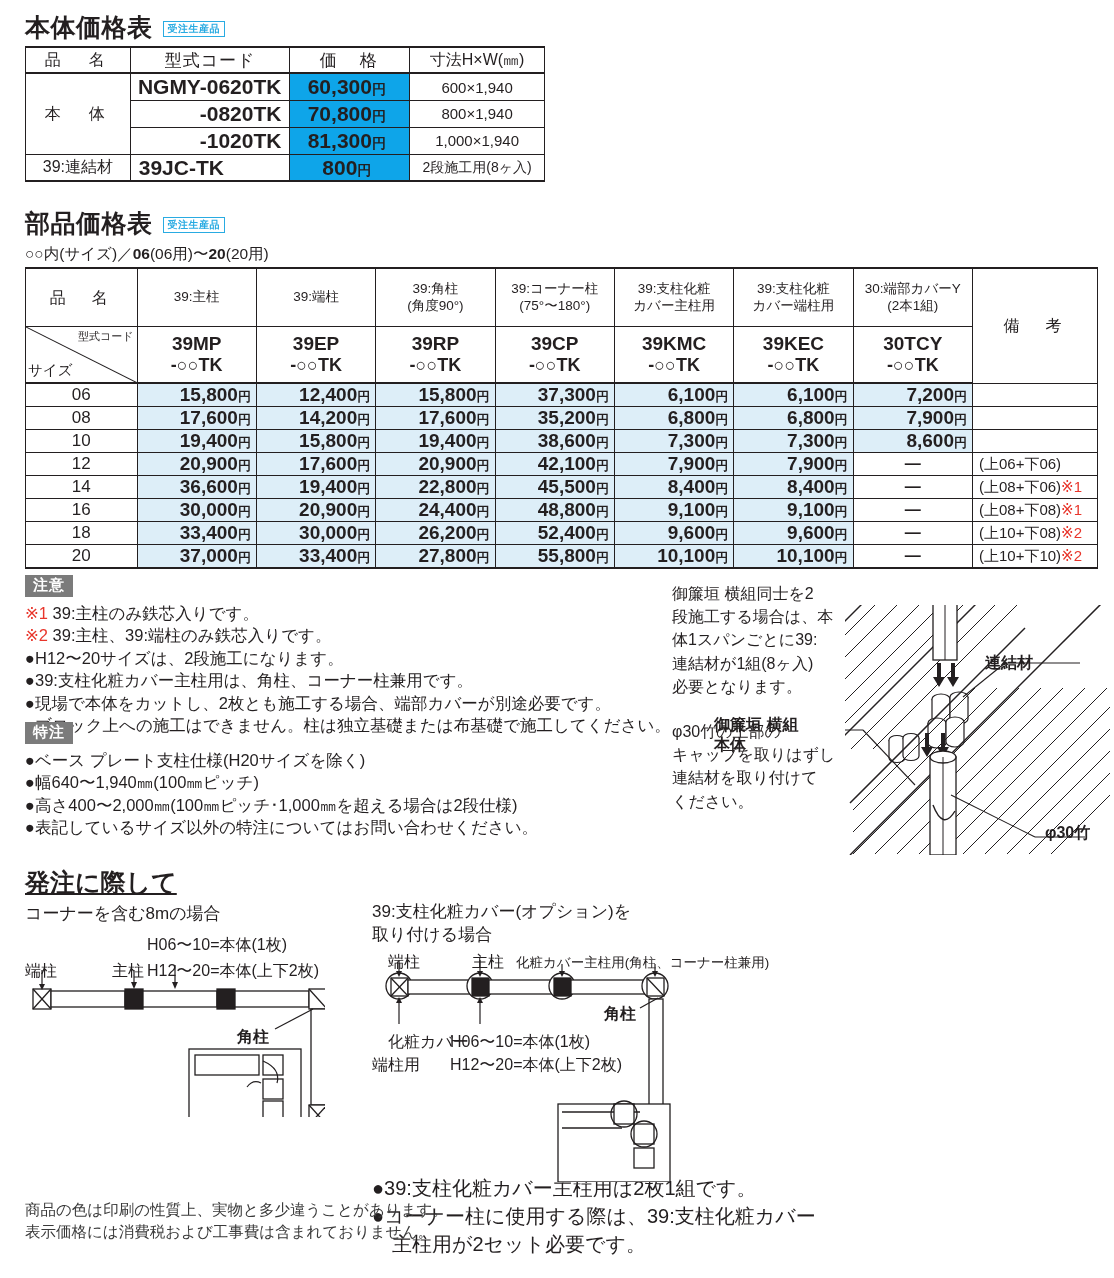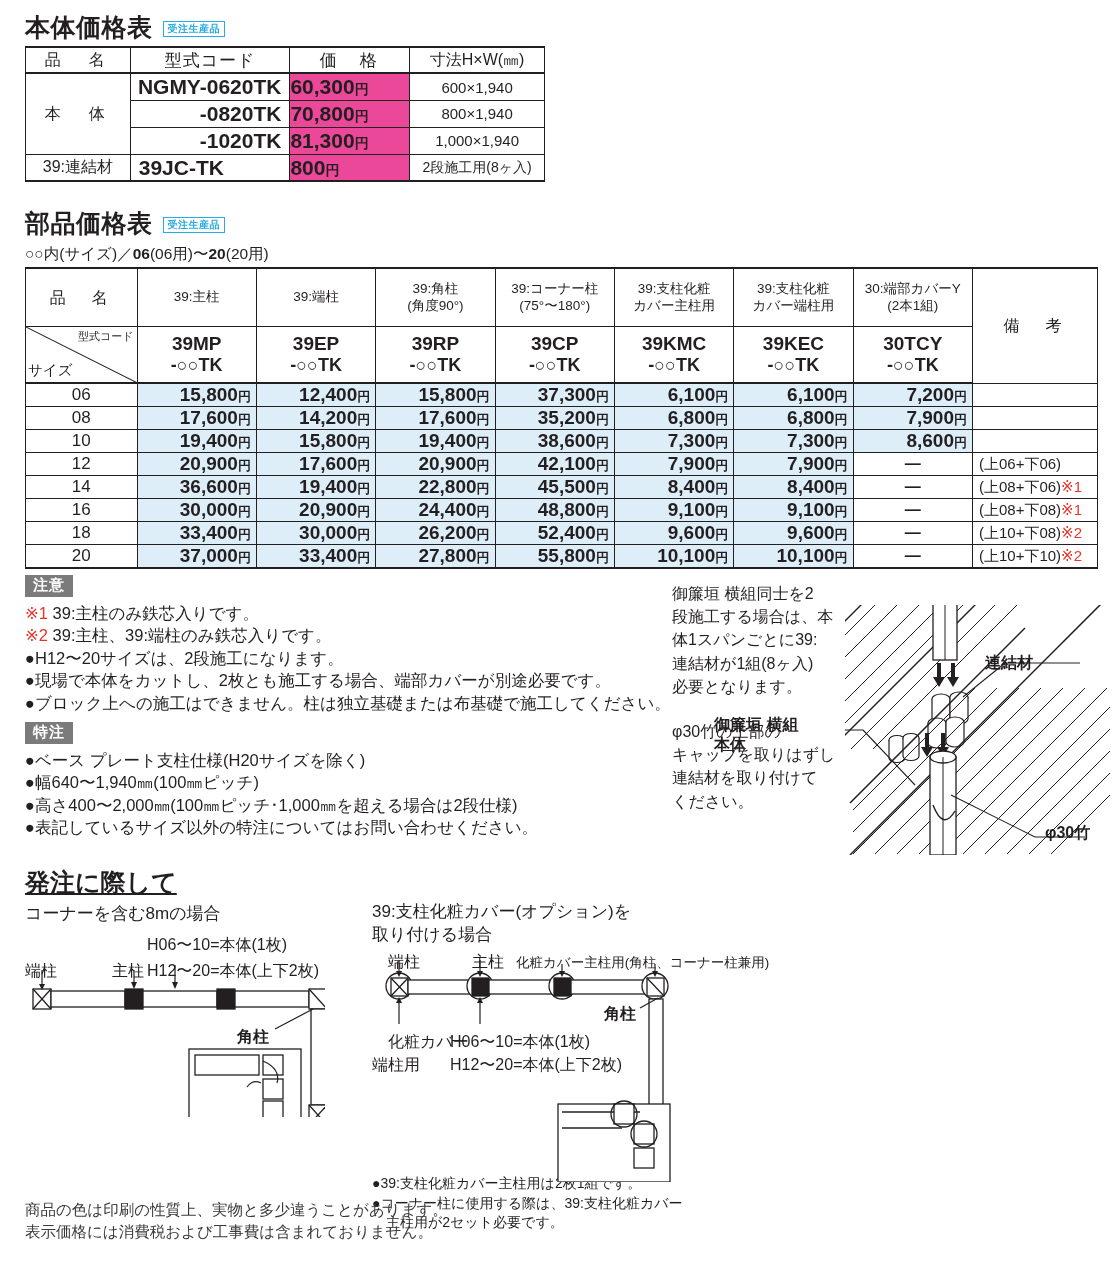--- a/index.html
+++ b/index.html
@@ -33,21 +33,21 @@
   .tbl { border:none; }
 
   
   #body-price { margin-top:6px; width:520px; }
   #body-price td { height:27px; font-size:17px; text-align:center; }
   #body-price .hdr { font-size:17px; letter-spacing:4px; height:26px; }
   #body-price .name-col { width:105px; font-size:16px; letter-spacing:6px; }
   #body-price .name-col.small { letter-spacing:0px; font-size:16px; }
   #body-price .code-col { width:160px; text-align:right; padding-right:8px;
      font-weight:bold; font-size:21px; letter-spacing:0px; }
-  #body-price .price-col { width:120px; background:#ec4899; text-align:left;
+  #body-price .price-col { width:120px; background:#0ea5e9; text-align:center;
      padding-right:6px; font-weight:bold; font-size:21px; }
   #body-price .dim-col { width:135px; font-size:15px; }
   #body-price .yen { font-size:14px; font-weight:bold; }
   #body-price .topline td { border-top:2.4px solid #231f20; }
   #body-price .botline td { border-bottom:2.4px solid #231f20; }
   #body-price .hdrline td { border-bottom:2.4px solid #231f20; }
 
   
   .subnote { font-size:15.5px; margin-top:8px; margin-bottom:2px; letter-spacing:0px;}
   .subnote b { font-weight:bold; }
@@ -90,21 +90,21 @@
   
   .ill-text { font-size:16px; line-height:1.45; }
 
   
   .order-title { font-size:25px; font-weight:bold;text-decoration:underline; }
   .order-sub { font-size:17px; }
   .dg-label { font-size:16px; white-space:nowrap; }
   .dg-label.sm { font-size:13.5px; }
   .dg-label.xs { font-size:11px; }
   .foot-line { font-size:15.5px; line-height:1.45; color:#3a3a3a; }
-  .bullet-line { font-size:14px; line-height:1.4; white-space:nowrap; }
+  .bullet-line { font-size:20px; line-height:1.4; white-space:nowrap; }
   svg { display:block; }
 </style>
 </head>
 <body>
 
 <div class="page">
 
   <div style="position:absolute;left:25px;top:14px;">
     <div class="sec-head">
       <div class="sec-title">本体価格表</div>
@@ -322,20 +322,21 @@
         </tbody>
     </table>
   </div>
 
   <div class="note-wrap" style="left:25px;top:575px;">
     <div class="lbl-box">注意</div>
     <div id="caution-lines" style="margin-top:5px;">
         <div class="note-line"><span class="ast">※1</span> 39:主柱のみ鉄芯入りです。</div>
         <div class="note-line"><span class="ast">※2</span> 39:主柱、39:端柱のみ鉄芯入りです。</div>
         <div class="note-line">●H12〜20サイズは、2段施工になります。</div>
+        <div class="note-line">●39:支柱化粧カバー主柱用は、角柱、コーナー柱兼用です。</div>
         <div class="note-line">●現場で本体をカットし、2枚とも施工する場合、端部カバーが別途必要です。</div>
         <div class="note-line">●ブロック上への施工はできません。柱は独立基礎または布基礎で施工してください。</div>
       </div>
   </div>
 
   <div class="note-wrap" style="left:25px;top:722px;">
     <div class="lbl-box">特注</div>
     <div id="special-lines" style="margin-top:5px;">
         <div class="note-line">●ベース プレート支柱仕様(H20サイズを除く)</div>
         <div class="note-line">●幅640〜1,940㎜(100㎜ピッチ)</div>

